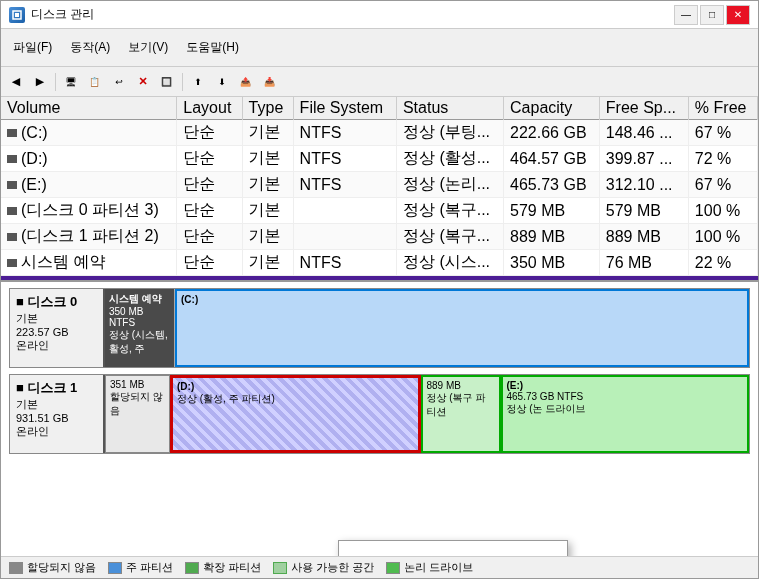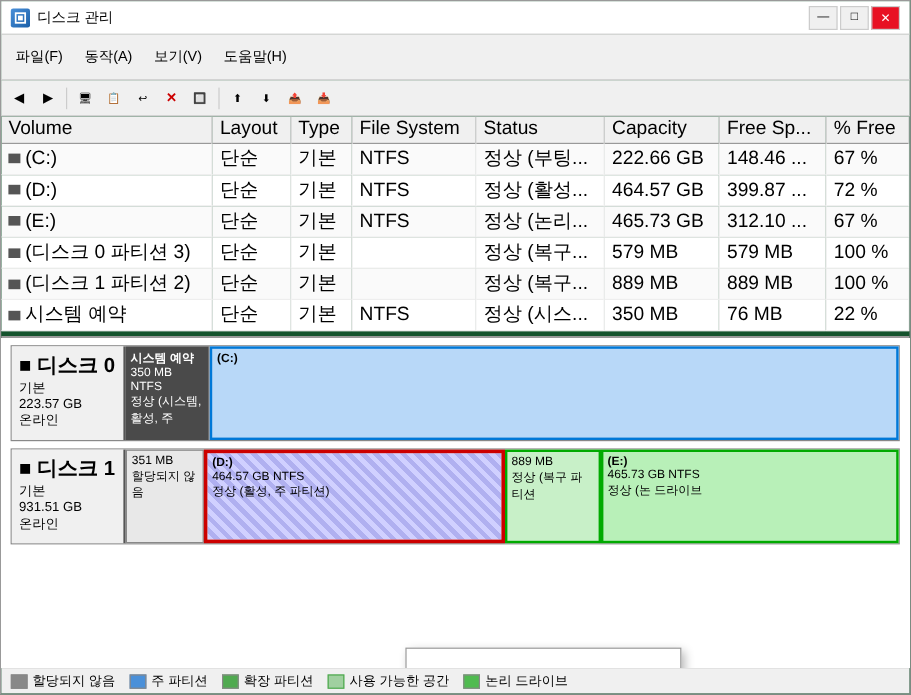--- a/index.html
+++ b/index.html
@@ -10,21 +10,21 @@
       display: flex;
       justify-content: center;
       align-items: center;
       width: 759px;
       height: 579px;
       overflow: hidden;
     }
     .window {
       width: 759px;
       height: 579px;
-      background: #14532d;
+      background: #4c1d95;
       border: 1px solid #999;
       display: flex;
       flex-direction: column;
       box-shadow: 2px 2px 8px rgba(0,0,0,0.3);
     }
     .title-bar {
       background: #fff;
       height: 28px;
       display: flex;
       align-items: center;
@@ -156,21 +156,21 @@
       width: 95px;
       min-width: 95px;
       background: #f0f0f0;
       border-right: 2px solid #555;
       padding: 4px 6px;
       font-size: 11px;
       display: flex;
       flex-direction: column;
       justify-content: flex-start;
     }
-    .disk-info-name { font-weight: bold; font-size: 17px; }
+    .disk-info-name { font-weight: bold; font-size: 13px; }
     .disk-partitions {
       flex: 1;
       display: flex;
       height: 100%;
     }
     .partition {
       display: flex;
       flex-direction: column;
       justify-content: flex-start;
       padding: 3px 4px;
@@ -408,21 +408,20 @@
           <span>931.51 GB</span>
           <span>온라인</span>
         </div>
         <div class="disk-partitions">
           <div class="partition partition-unalloc">
             <span>351 MB</span>
             <span>할당되지 않음</span>
           </div>
           <div class="partition partition-d" style="border: 3px solid #cc0000;">
             <span class="partition-label">(D:)</span>
-            <span>464.57 GB NTFS</span>
             <span>정상 (활성, 주 파티션)</span>
           </div>
           <div class="partition partition-recovery">
             <span>889 MB</span>
             <span>정상 (복구 파티션</span>
           </div>
           <div class="partition partition-logical">
             <span class="partition-label">(E:)</span>
             <span>465.73 GB NTFS</span>
             <span>정상 (논 드라이브</span>

